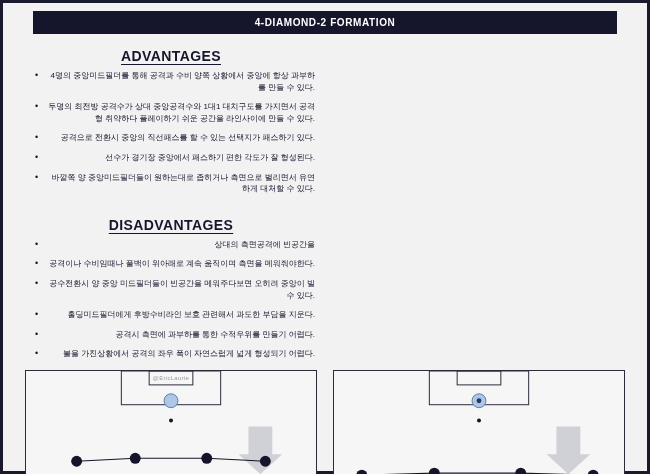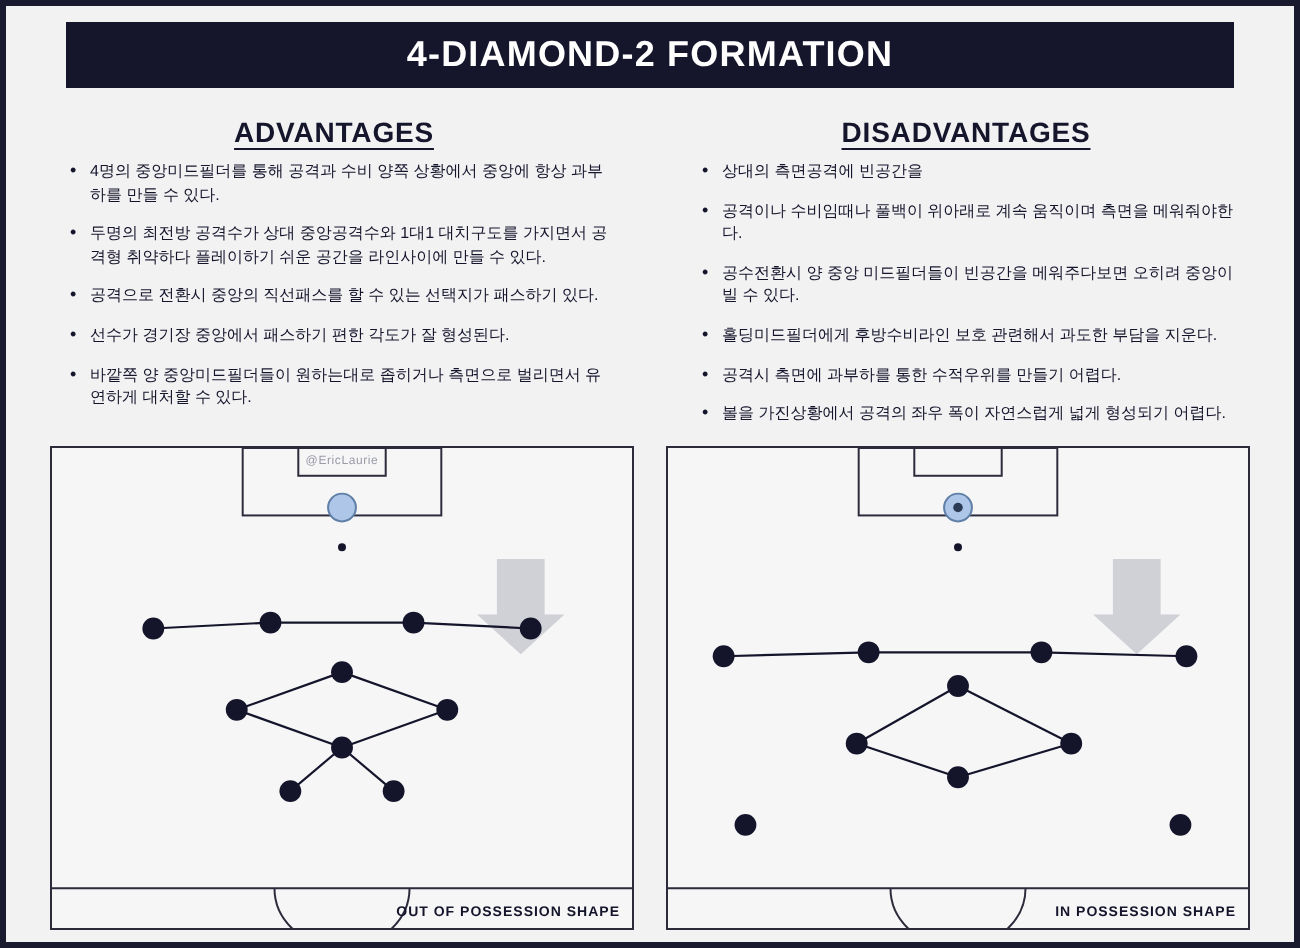--- a/index.html
+++ b/index.html
@@ -20,31 +20,30 @@
     background: #f2f2f3;
     box-sizing: border-box;
     border: 3px solid #1a1a2e;
     padding: 0;
   }
   .title-bar {
     margin: 8px 30px 0 30px;
     background: #15152b;
     color: #ffffff;
     text-align: center;
-    font-size: 18px;
+    font-size: 10px;
     font-weight: bold;
     letter-spacing: 0.6px;
     padding: 6px 0 6px 0;
   }
   .columns {
     display: flex;
-    flex-direction: row;
+    flex-direction: column;
     padding: 0 14px;
     box-sizing: border-box;
-    gap: 16px;
   }
   .col {
     width: 50%;
     box-sizing: border-box;
     padding: 0 8px;
   }
   .col-head {
     text-align: center;
     font-size: 14px;
     font-weight: bold;
@@ -60,21 +59,21 @@
     margin: 6px 0 0 0;
     padding: 0 2px 0 10px;
   }
   ul.points li {
     position: relative;
     font-size: 8px;
     line-height: 1.45;
     color: #14142b;
     margin-bottom: 8px;
     padding-left: 10px;
-    text-align: left;
+    text-align: right;
   }
   ul.points li::before {
     content: "\2022";
     position: absolute;
     left: 0;
     top: -1px;
     font-size: 9px;
     color: #14142b;
   }
   .pitches {

